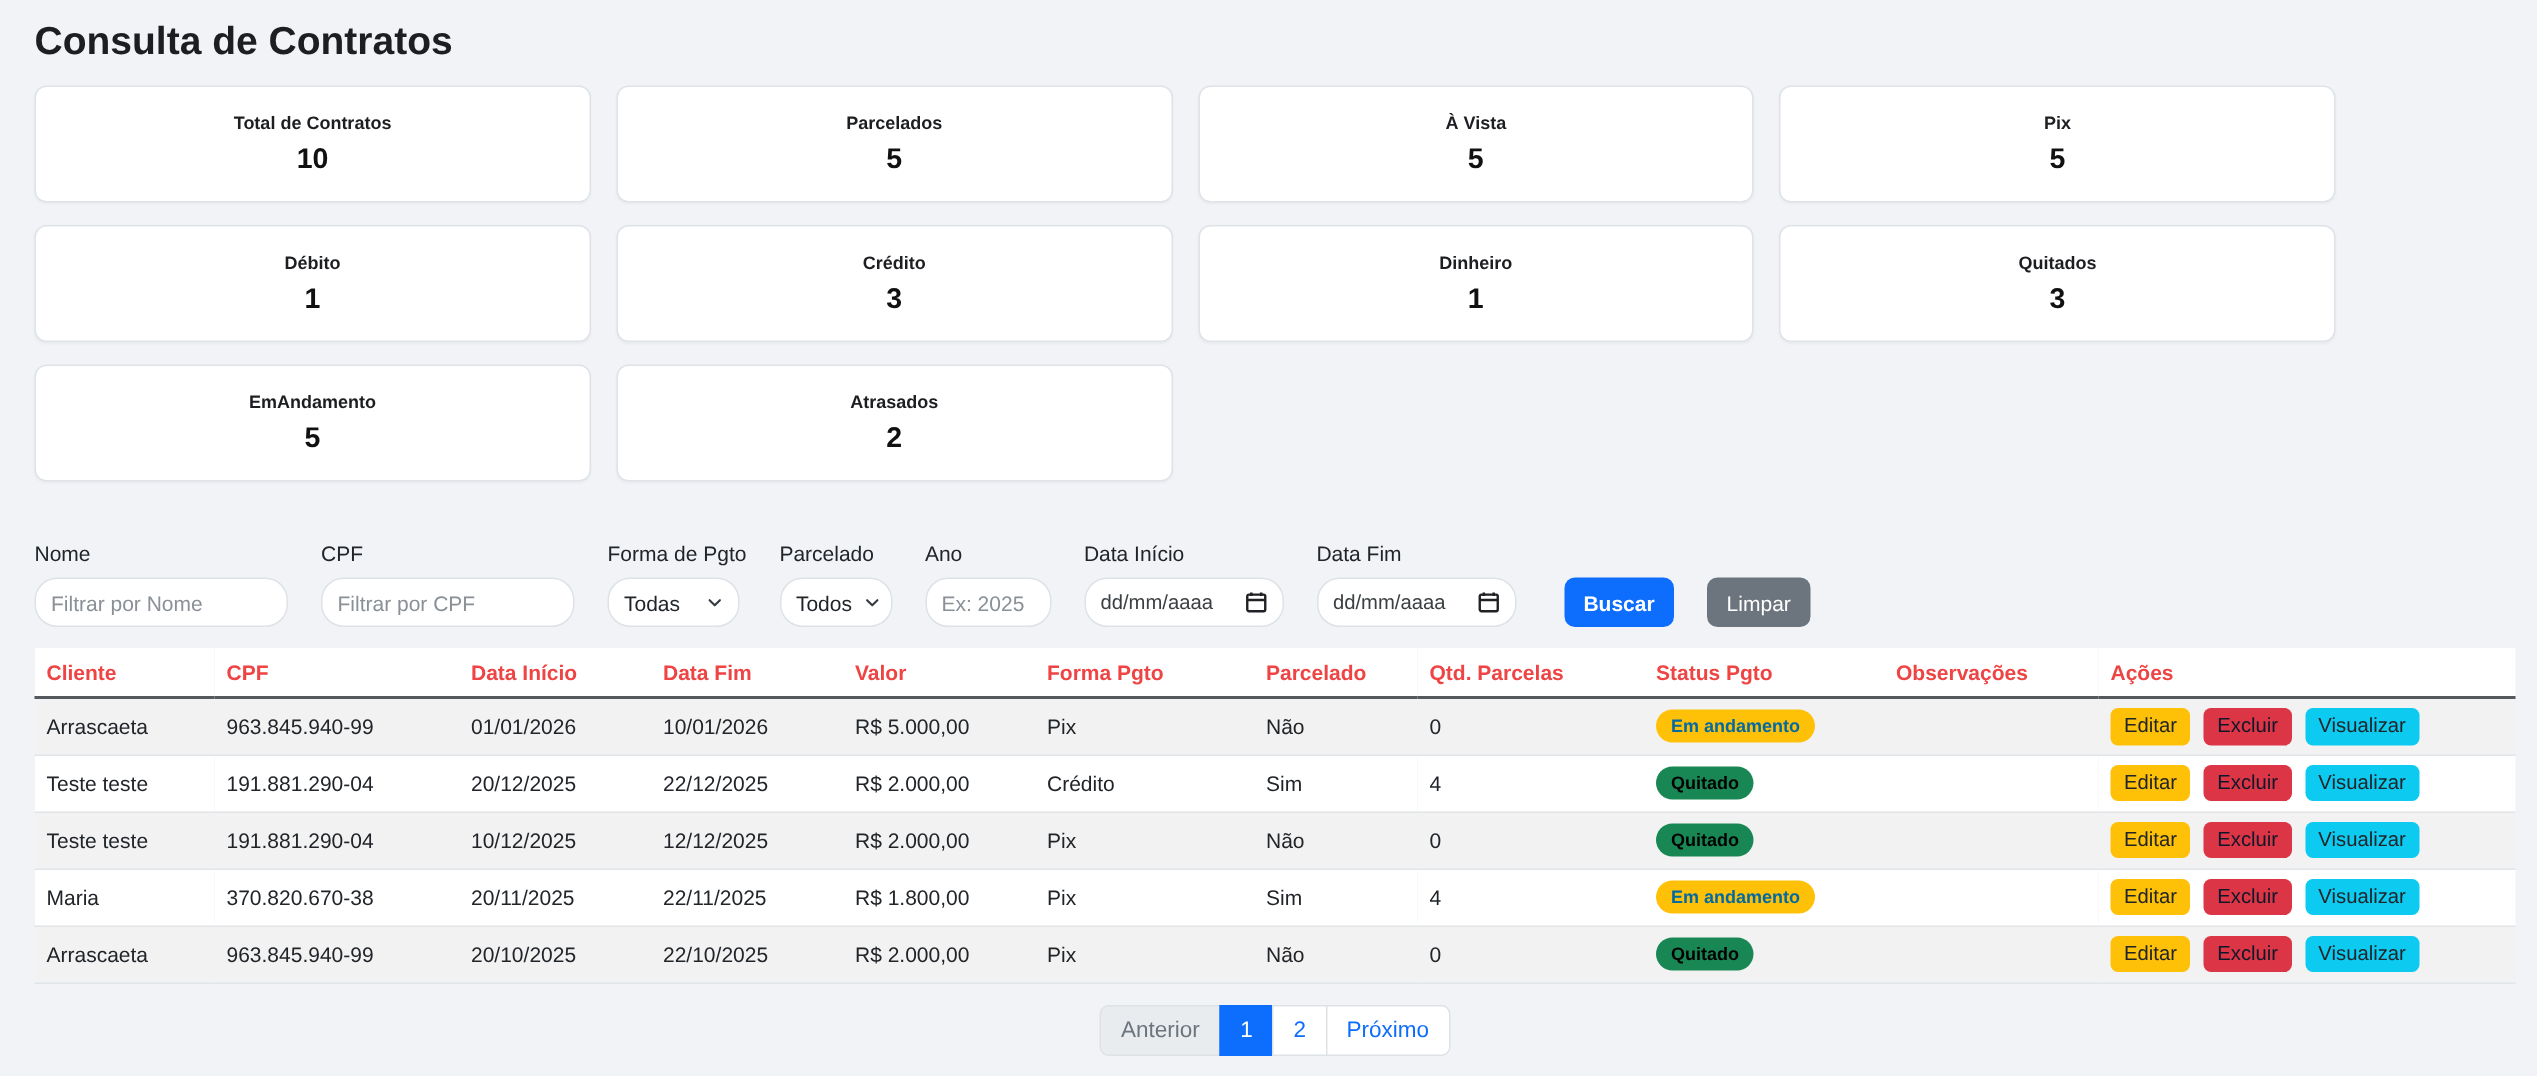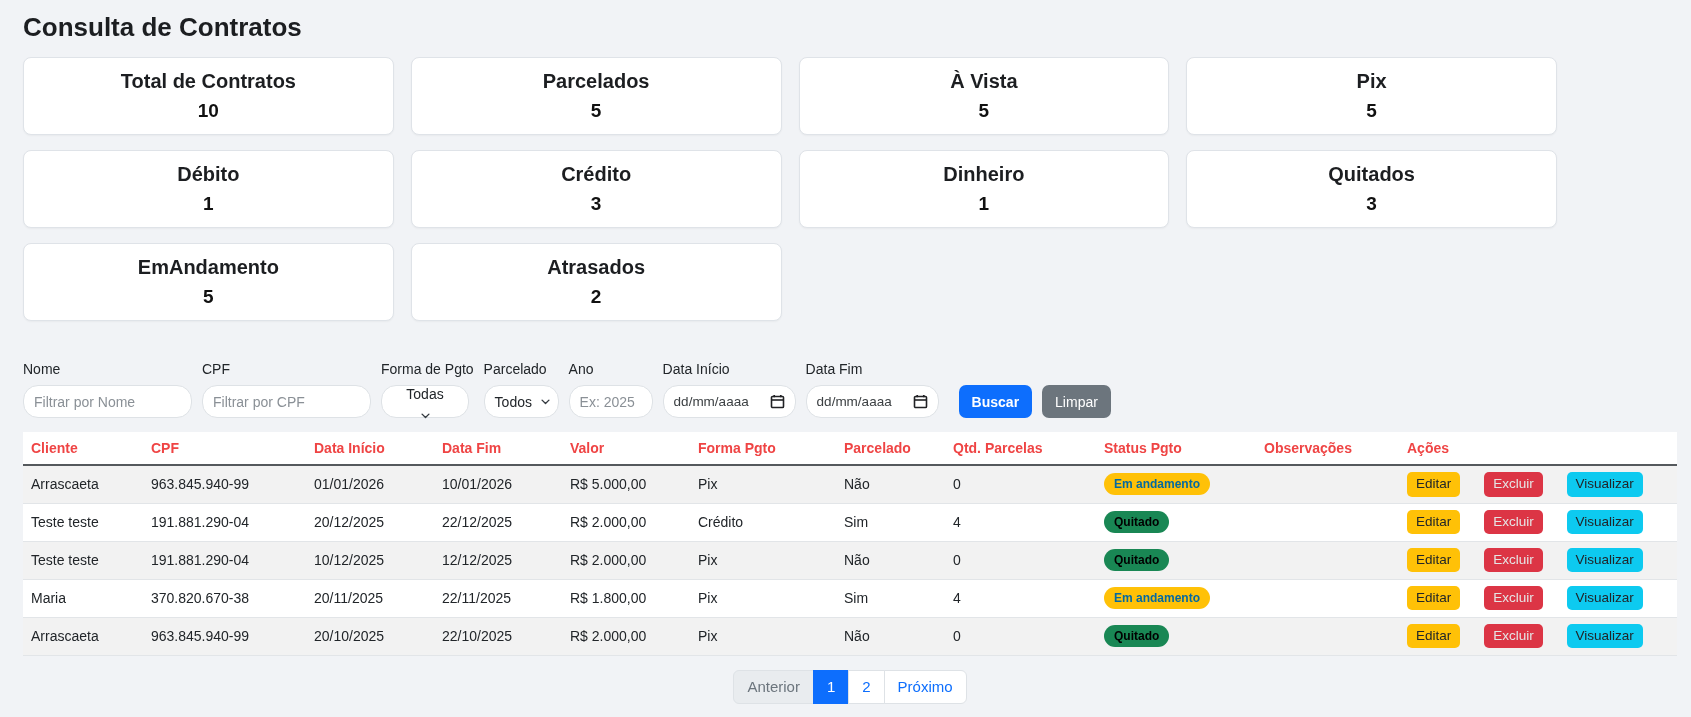--- a/index.html
+++ b/index.html
@@ -19,35 +19,35 @@
   .stats-grid {
     display:grid; grid-template-columns:repeat(4,1fr);
     gap:15px 17px; width:1534px; margin-bottom:40px;
   }
   .stat-card {
     background:#fff; border:1px solid #dfe3e8; border-radius:8px;
     height:78px; display:flex; flex-direction:column;
     align-items:center; justify-content:center; gap:7px;
     box-shadow:0 1px 2px rgba(0,0,0,.04);
   }
-  .stat-label { font-size:20px; font-weight:700; color:#1c1e21; }
+  .stat-label { font-size:12px; font-weight:700; color:#1c1e21; }
   .stat-value { font-size:19px; font-weight:700; color:#111; }
 
   
-  .filters { display:flex; align-items:flex-end; gap:10px; margin-bottom:14px; }
+  .filters { display:flex; align-items:flex-end; gap:22px; margin-bottom:14px; }
   .filter-group { display:flex; flex-direction:column; }
   .filter-label { font-size:14px; color:#212529; margin-bottom:8px; }
   .control {
     height:33px; background:#fff; border:1px solid #dee2e6; border-radius:15px;
     font-size:14px; padding:0 10px; color:#212529; outline:none;
   }
   input.control::placeholder { color:#8a9096; }
   .w-nome { width:169px; } .w-cpf { width:169px; }
   .select { display:flex; align-items:center; justify-content:space-between; gap:8px; cursor:default; }
-  .w-forma { width:88px;flex-direction:column; } .w-parc { width:75px; } .w-ano { width:84px; }
+  .w-forma { width:88px; } .w-parc { width:75px; } .w-ano { width:84px; }
   .date-field { display:flex; align-items:center; justify-content:space-between; width:133px; }
   .date-text { font-size:13.5px; color:#3c4043; }
   .btn {
     height:33px; border:none; border-radius:7px; color:#fff; font-size:14px;
     padding:0 13px; cursor:pointer;
   }
   .btn-primary { background:#0d6efd; margin-left:10px;font-weight:bold; }
   .btn-secondary { background:#6c757d; }
 
   
@@ -68,25 +68,25 @@
   .badge {
     display:inline-block; font-size:12px; font-weight:700;
     padding:5px 10px; border-radius:50rem; line-height:1;
   }
   .badge-warning { background:#ffc107; color:#0369a1; }
   .badge-success { background:#198754; color:#000000; }
 
   
   .abtn {
     display:inline-block; border:none; border-radius:5px; cursor:pointer;
-    font-size:13.5px; padding:5px 9px; margin-right:20px; line-height:1.1;
+    font-size:13.5px; padding:5px 9px; margin-right:5px; line-height:1.1;
     font-family:"Liberation Sans", sans-serif;
   }
   .abtn-warning { background:#ffc107; color:#212529; }
-  .abtn-danger  { background:#dc3545; color:#e5e5e5; }
+  .abtn-danger  { background:#dc3545; color:#0f172a; }
   .abtn-info    { background:#0dcaf0; color:#212529; }
 
   
   .pagination { display:flex; justify-content:center; margin-top:14px; }
   .page-item {
     font-size:15px; padding:7px 13px; background:#fff; color:#0d6efd;
     border:1px solid #dee2e6; margin-left:-1px; cursor:pointer; line-height:1.2;
   }
   .page-item.first { border-radius:6px 0 0 6px; margin-left:0; }
   .page-item.last  { border-radius:0 6px 6px 0; }

